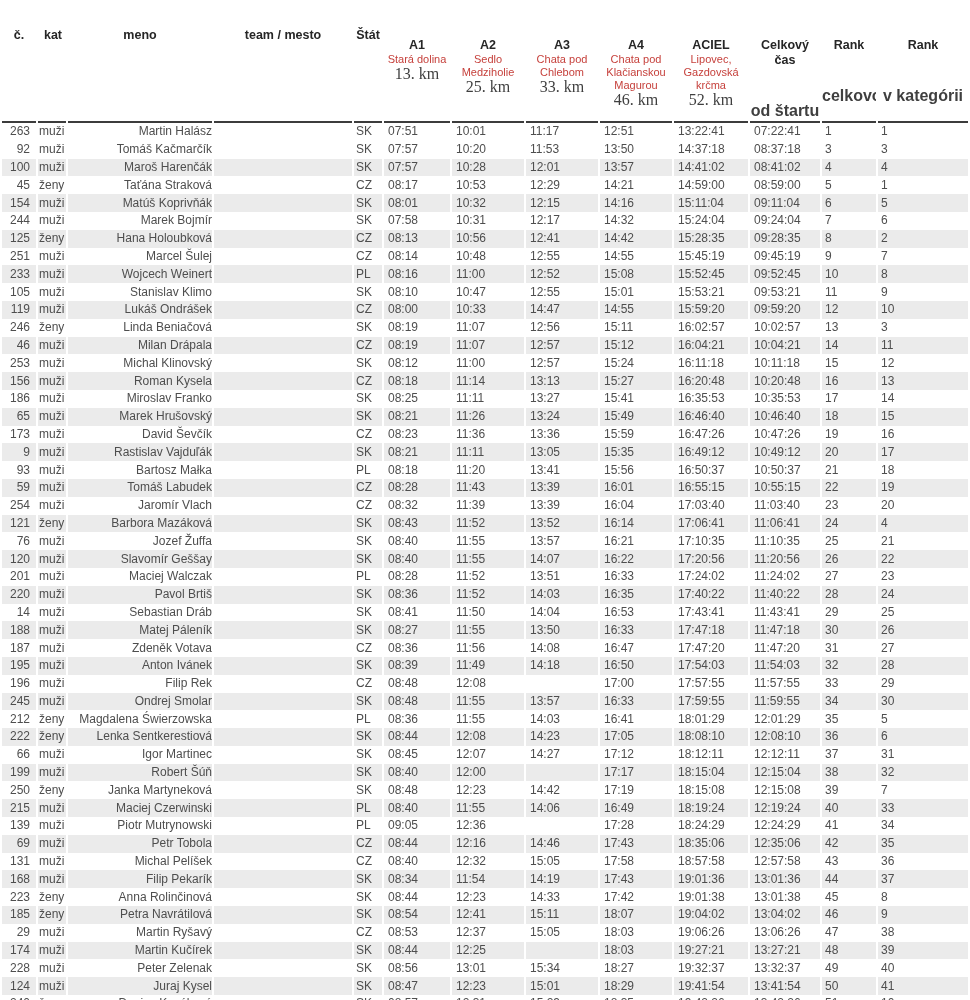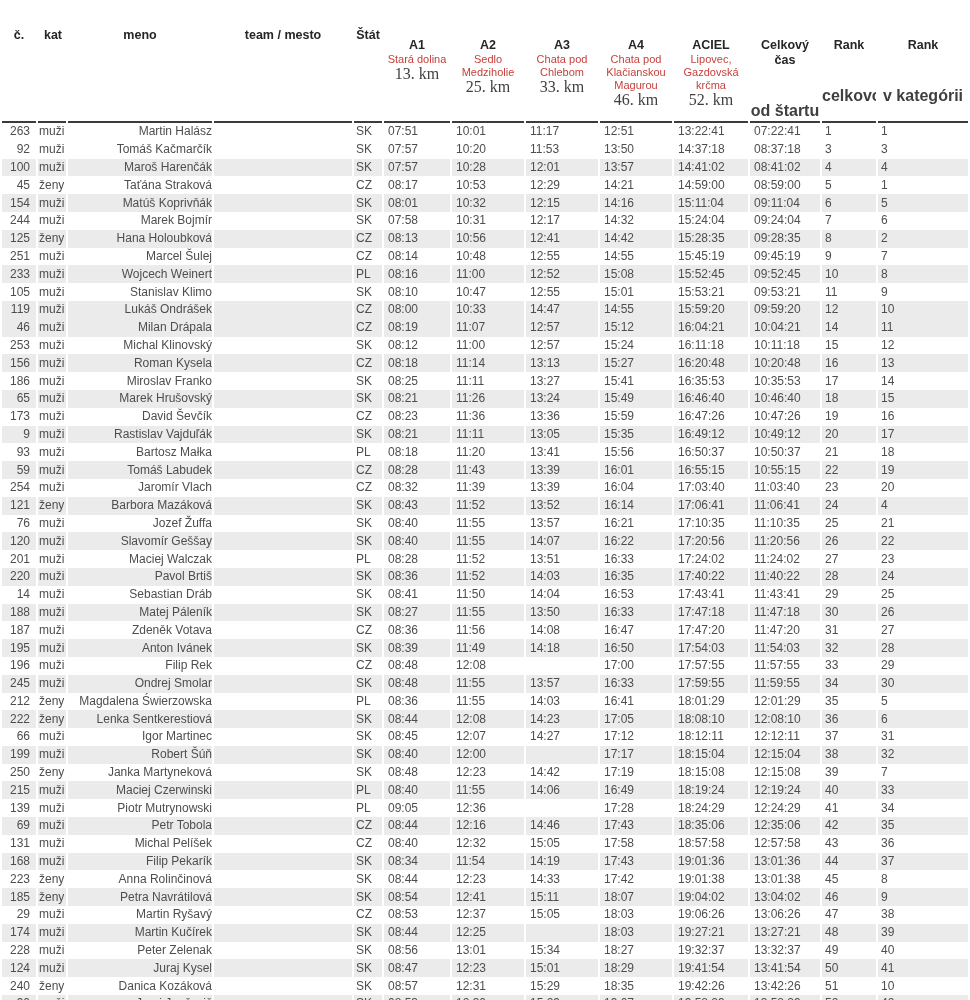--- a/index.html
+++ b/index.html
@@ -278,20 +278,35 @@
         <td class="col-stat">CZ</td>
         <td class="col-time">08:00</td>
         <td class="col-time">10:33</td>
         <td class="col-time">14:47</td>
         <td class="col-time">14:55</td>
         <td class="col-time">15:59:20</td>
         <td class="col-time">09:59:20</td>
         <td class="col-rank">12</td>
         <td class="col-rank">10</td>
       </tr>
+      <tr>
+        <td class="col-bib">246</td>
+        <td class="col-kat">ženy</td>
+        <td class="col-name">Linda Beniačová</td>
+        <td class="col-team"></td>
+        <td class="col-stat">SK</td>
+        <td class="col-time">08:19</td>
+        <td class="col-time">11:07</td>
+        <td class="col-time">12:56</td>
+        <td class="col-time">15:11</td>
+        <td class="col-time">16:02:57</td>
+        <td class="col-time">10:02:57</td>
+        <td class="col-rank">13</td>
+        <td class="col-rank">3</td>
+      </tr>
       <tr class="striped">
         <td class="col-bib">46</td>
         <td class="col-kat">muži</td>
         <td class="col-name">Milan Drápala</td>
         <td class="col-team"></td>
         <td class="col-stat">CZ</td>
         <td class="col-time">08:19</td>
         <td class="col-time">11:07</td>
         <td class="col-time">12:57</td>
         <td class="col-time">15:12</td>

